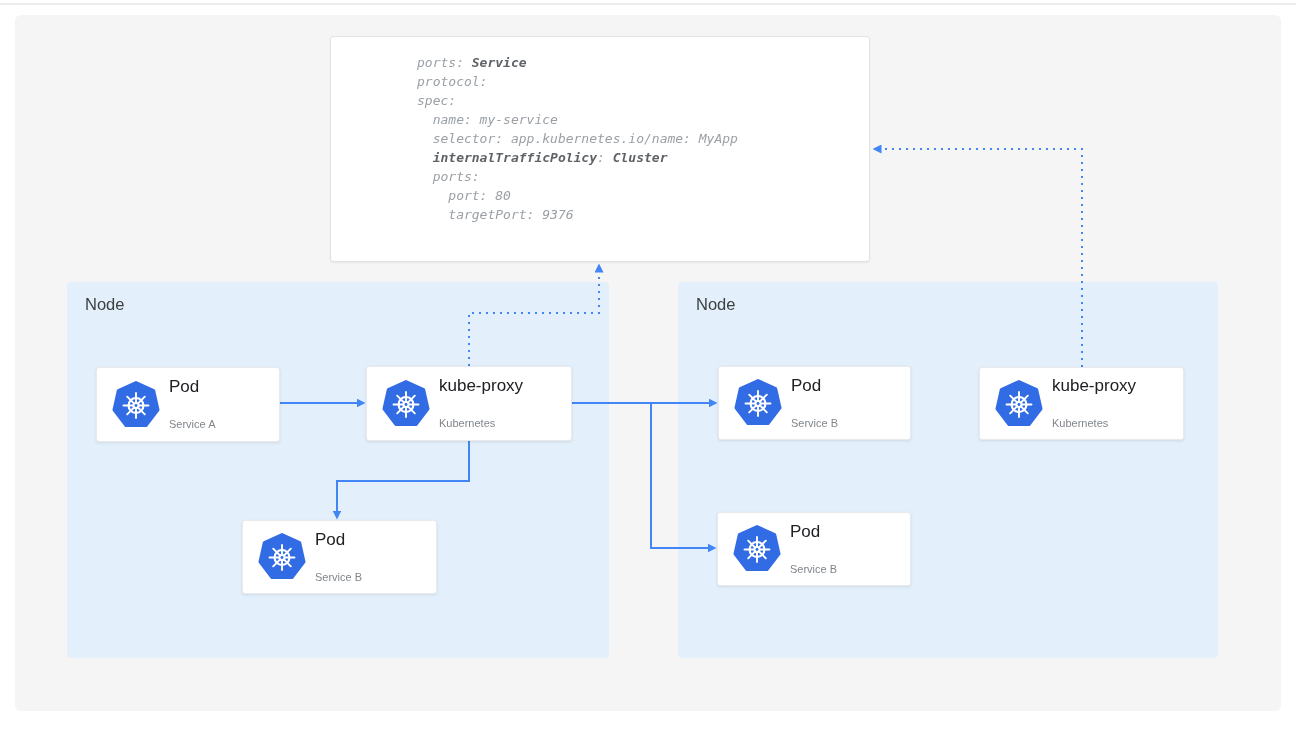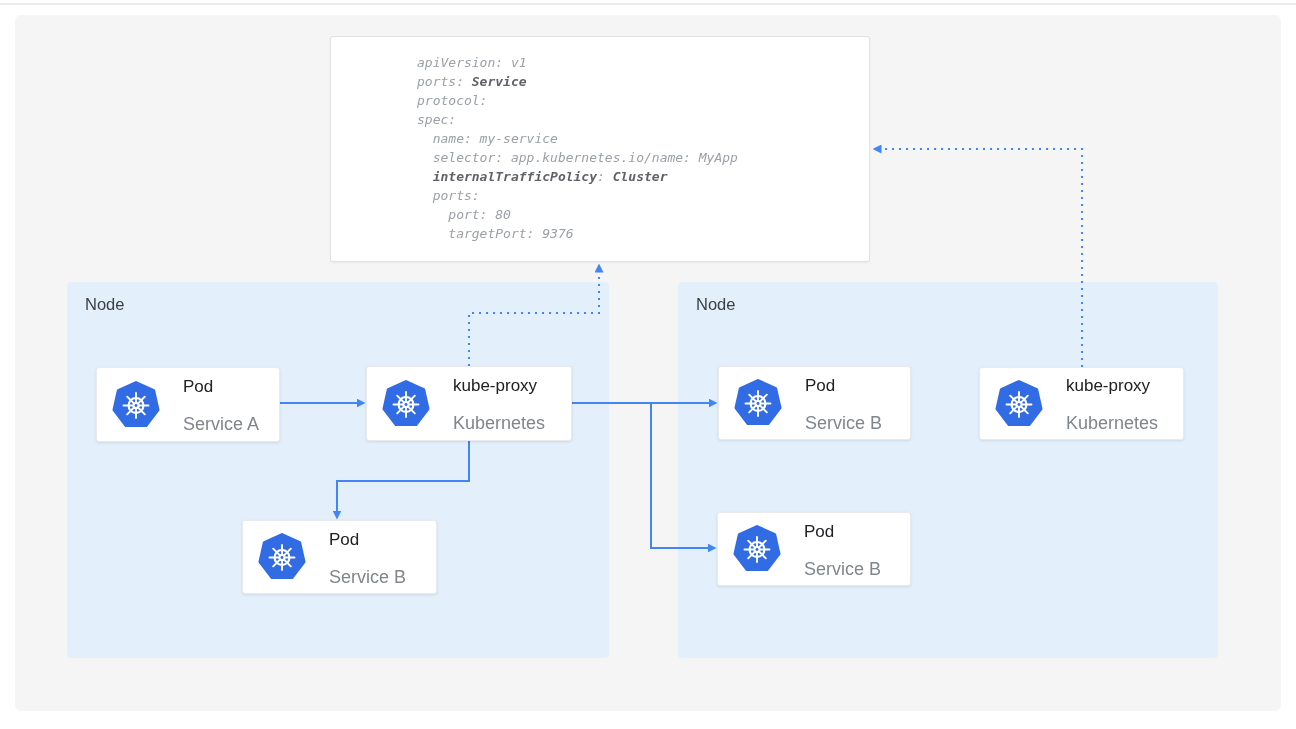--- a/index.html
+++ b/index.html
@@ -43,26 +43,26 @@
     position:absolute; left:18px; top:13px;
     font-size:16.5px; color:var(--node_label,#3c4043);
   }
 
   
   .card {
     position:absolute; background:#ffffff;
     border:1px solid #e8eaed; border-radius:3px;
     box-shadow:0 1px 3px rgba(0,0,0,0.10);
     box-sizing:border-box;
-    display:flex; align-items:center; gap:23px; padding-left:15px;
+    display:flex; align-items:center; gap:9px; padding-left:15px;
   }
   .k8s-icon { width:48px; height:48px; flex:0 0 auto; display:block; }
   .card-text { display:flex; flex-direction:column; }
   .card-title { font-size:17px; line-height:23px; color:var(--title,#202124); }
-  .card-sub   { font-size:18px; line-height:20px; margin-top:16px; color:var(--subtitle,#80868b); }
+  .card-sub   { font-size:11px; line-height:20px; margin-top:16px; color:var(--subtitle,#80868b); }
 
   
   svg.arrows { position:absolute; left:0; top:0; width:1296px; height:729px; pointer-events:none; }
   .arrow-solid  { stroke:var(--accent,#4285f4); stroke-width:2; fill:none; }
   .arrow-dotted { stroke:var(--accent,#4285f4); stroke-width:2; fill:none; stroke-dasharray:2 5; }
 
   .defs-holder { position:absolute; width:0; height:0; overflow:hidden; }
 </style>
 </head>
 <body>
@@ -108,21 +108,20 @@
     </defs>
     <path class="arrow-solid" d="M280,403 H357" marker-end="url(#arrow)"></path>
     <path class="arrow-solid" d="M572,403 H709" marker-end="url(#arrow)"></path>
     <path class="arrow-solid" d="M651,403 V548 H708" marker-end="url(#arrow)"></path>
     <path class="arrow-solid" d="M469,441 V481 H337 V511" marker-end="url(#arrow)"></path>
     <path class="arrow-dotted" d="M469,366 V313 H599 V272" marker-end="url(#arrow)"></path>
     <path class="arrow-dotted" d="M1082,367 V149 H881" marker-end="url(#arrow)"></path>
   </svg>
 
   <div class="codebox">
-    <div class="code-line">apiVersion: v1</div>
     <div class="code-line"><span>ports: </span><b>Service</b></div>
     <div class="code-line">protocol:</div>
     <div class="code-line">spec:</div>
     <div class="code-line">  name: my-service</div>
     <div class="code-line">  selector: app.kubernetes.io/name: MyApp</div>
     <div class="code-line"><span>  </span><b>internalTrafficPolicy</b><span>: </span><b>Cluster</b></div>
     <div class="code-line">  ports:</div>
     <div class="code-line">    port: 80</div>
     <div class="code-line">    targetPort: 9376</div>
   </div>

